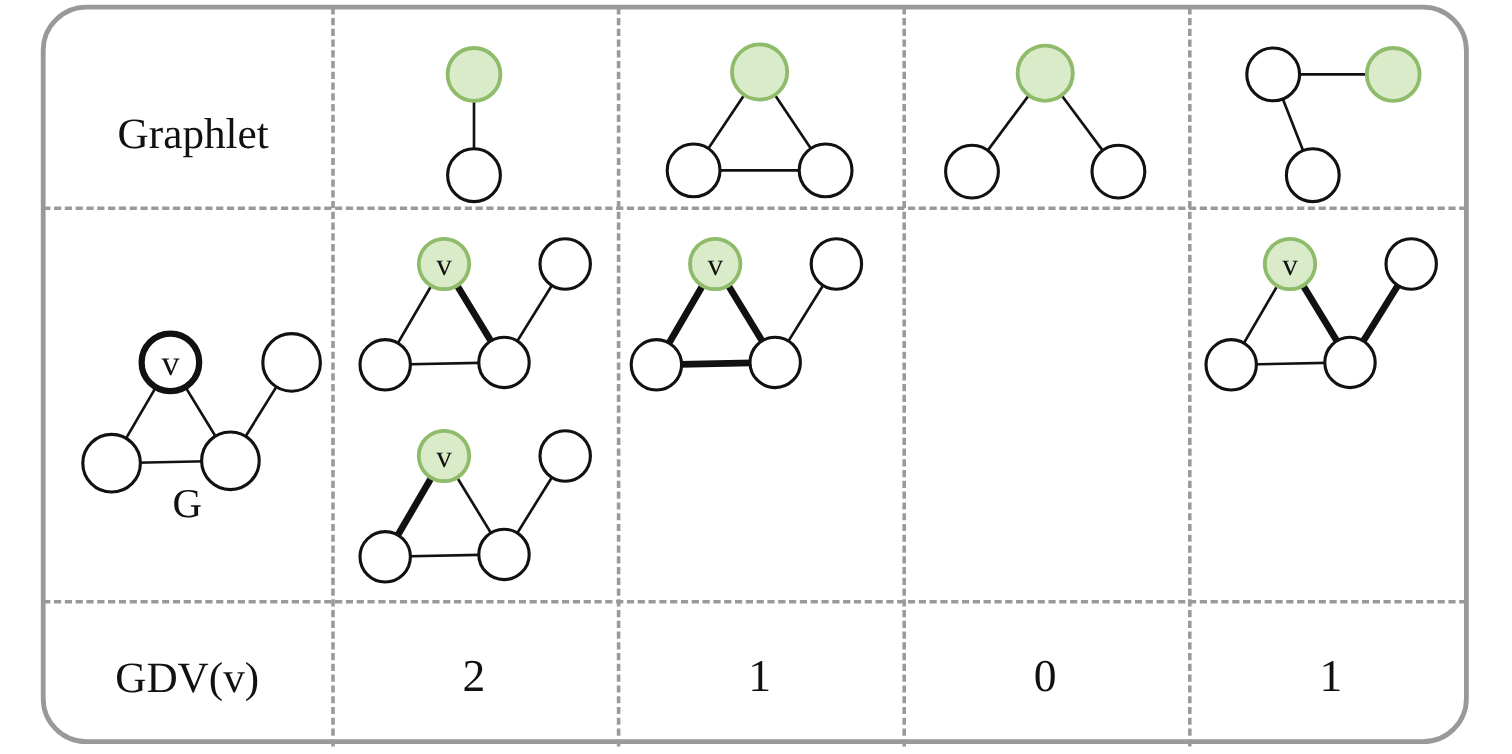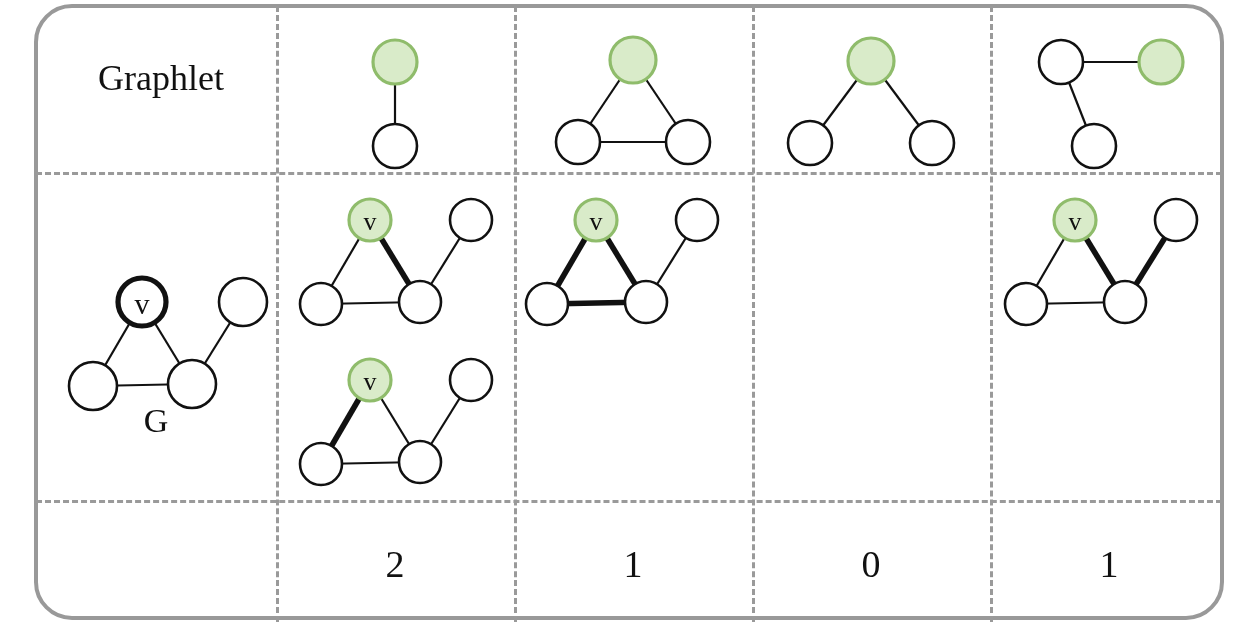--- a/index.html
+++ b/index.html
@@ -95,21 +95,21 @@
   <div class="frame"></div>
 
   <div class="vline" style="left:276px;"></div>
   <div class="vline" style="left:514px;"></div>
   <div class="vline" style="left:752px;"></div>
   <div class="vline" style="left:990px;"></div>
 
   <div class="hline" style="top:172px;"></div>
   <div class="hline" style="top:500px;"></div>
 
-  <div class="label-text row-label" style="left:66px; top:57px; width:190px;">Graphlet</div>
+  <div class="label-text row-label" style="left:66px; top:90px; width:190px;">Graphlet</div>
 
   <div class="cell" style="left:276px; top:6px; width:238px; height:166px;">
     <svg width="238" height="166" viewBox="0 0 238 166">
       <line class="edge" x1="119" y1="56" x2="119" y2="140"></line>
       <circle class="nd-green" cx="119" cy="56" r="22"></circle>
       <circle class="nd" cx="119" cy="140" r="22"></circle>
     </svg>
   </div>
 
   <div class="cell" style="left:514px; top:6px; width:238px; height:166px;">
@@ -209,19 +209,20 @@
       <line class="edge" x1="36" y1="126" x2="135" y2="124"></line>
       <line class="edge-bold" x1="135" y1="124" x2="186" y2="42"></line>
       <circle class="nd-green" cx="85" cy="42" r="21"></circle>
       <text class="vlab" x="85" y="43">v</text>
       <circle class="nd" cx="36" cy="126" r="21"></circle>
       <circle class="nd" cx="135" cy="124" r="21"></circle>
       <circle class="nd" cx="186" cy="42" r="21"></circle>
     </svg>
   </div>
 
+  <div class="label-text row-label" style="left:36px; top:544px; width:240px;">GDV(v)</div>
 
   <div class="label-text gdv-value" style="left:276px; top:542px; width:238px;">2</div>
   <div class="label-text gdv-value" style="left:514px; top:542px; width:238px;">1</div>
   <div class="label-text gdv-value" style="left:752px; top:542px; width:238px;">0</div>
   <div class="label-text gdv-value" style="left:990px; top:542px; width:238px;">1</div>
 
 </div>
 
 </body></html>

